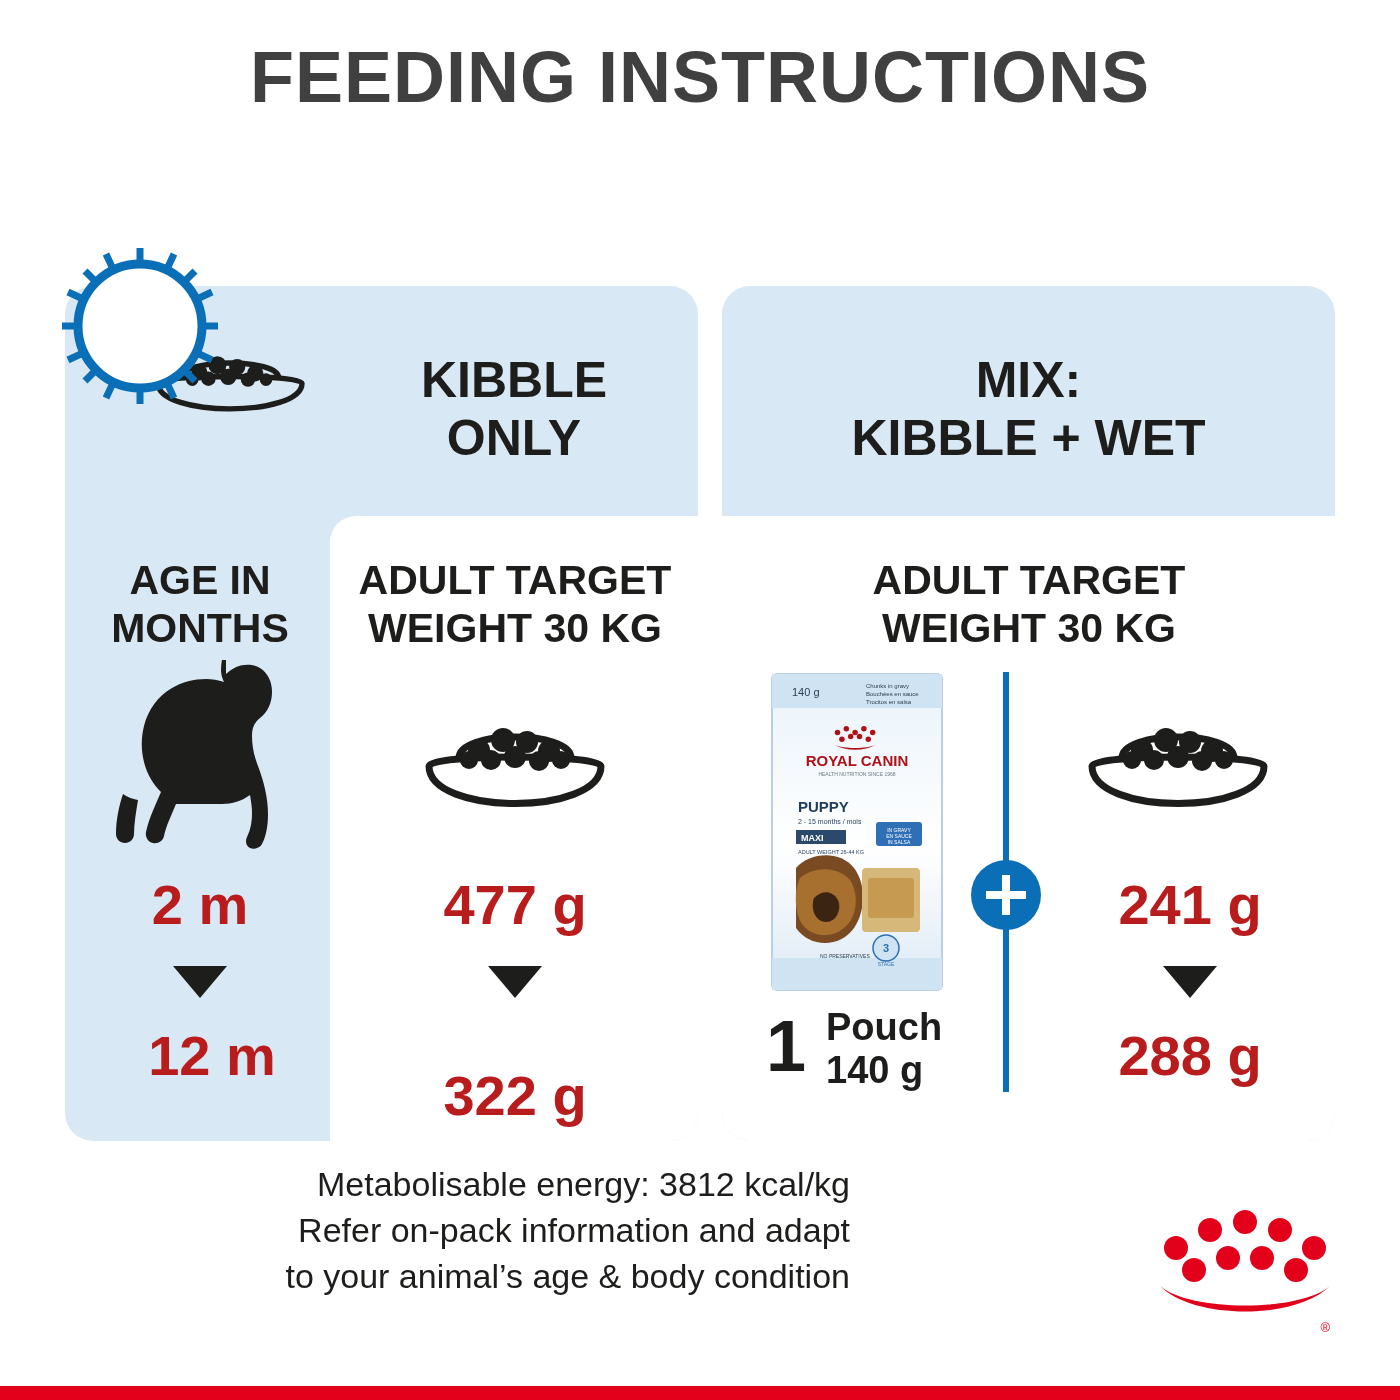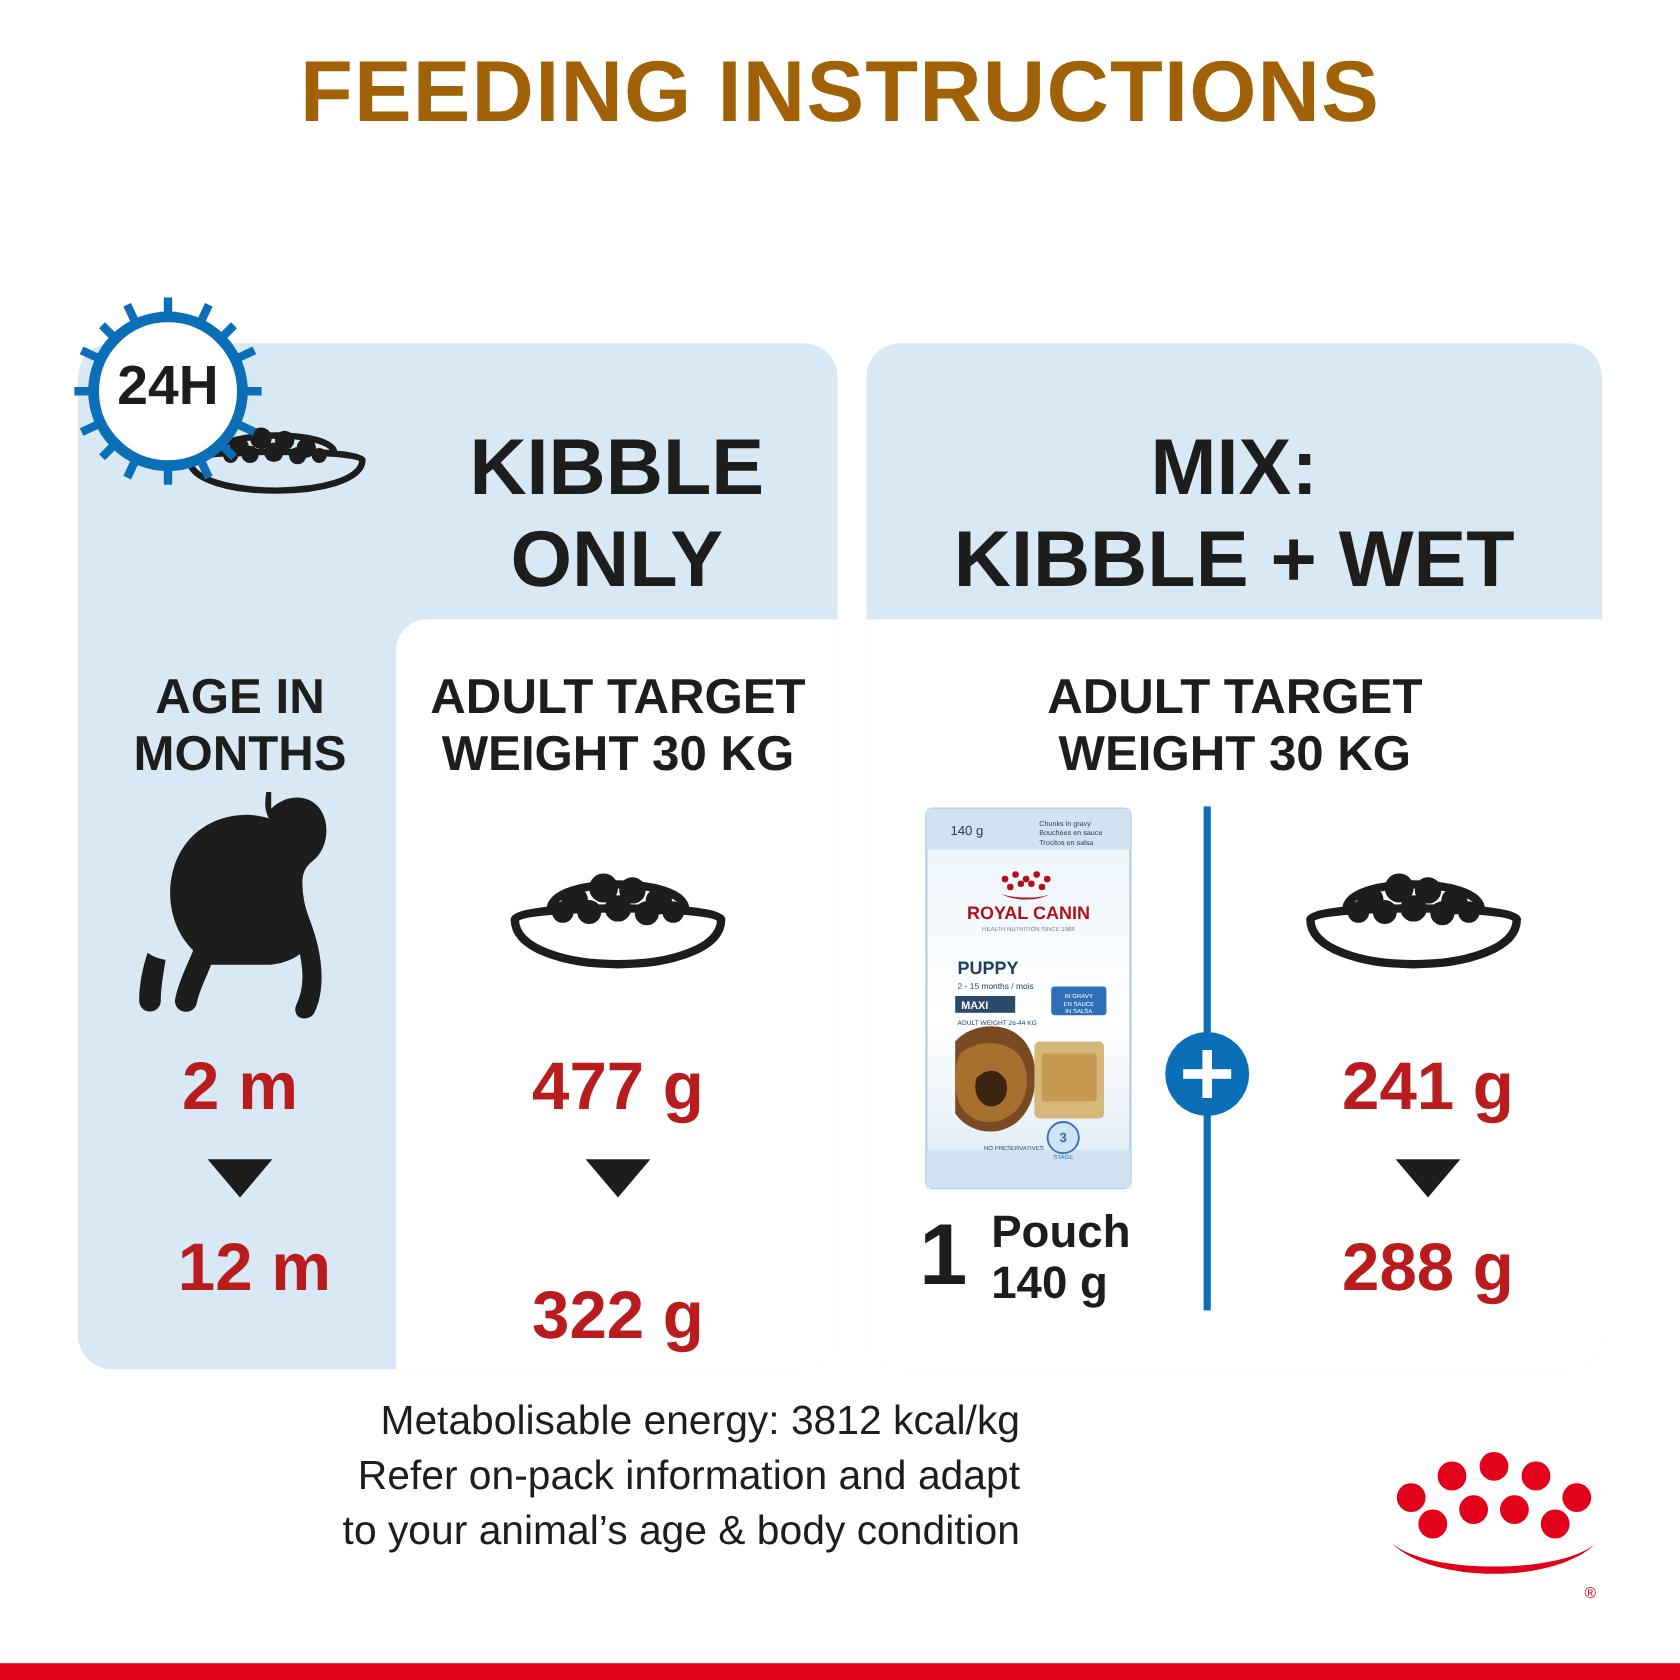--- a/index.html
+++ b/index.html
@@ -15,21 +15,21 @@
     overflow: hidden;
   }
 
   
   .page-title {
     position: absolute;
     top: 36px;
     left: 0;
     width: 1400px;
     text-align: center;
-    color: #a16207;
+    color: #404040;
     font-size: 72px;
     font-weight: bold;
     letter-spacing: 1px;
   }
 
   
   .panel {
     position: absolute;
     border-radius: 28px;
     box-sizing: border-box;
@@ -70,21 +70,21 @@
     height: 625px;
     border-bottom-left-radius: 28px;
     border-bottom-right-radius: 28px;
   }
 
   
   .panel-head {
     position: absolute;
     text-align: center;
     color: #1d1d1b;
-    font-size: 66px;
+    font-size: 50px;
     font-weight: bold;
     line-height: 1.15;
   }
   #head-kibble { left: 330px; top: 352px; width: 368px; }
   #head-mix    { left: 722px; top: 352px; width: 613px; }
 
   
   .col-head {
     position: absolute;
     text-align: center;
@@ -288,21 +288,20 @@
       <line x1="54" y1="16" x2="61" y2="31"></line>
       <line x1="115" y1="145" x2="122" y2="160"></line>
       <line x1="122" y1="16" x2="115" y2="31"></line>
       <line x1="61" y1="145" x2="54" y2="160"></line>
       <line x1="16" y1="54" x2="31" y2="61"></line>
       <line x1="145" y1="115" x2="160" y2="122"></line>
       <line x1="16" y1="122" x2="31" y2="115"></line>
       <line x1="145" y1="61" x2="160" y2="54"></line>
     </g>
   </svg>
-  <div class="clock-text">24H</div>
 </div>
 
 <div class="col-head" id="head-age">
   <span>AGE IN</span><br>
   <span>MONTHS</span>
 </div>
 <div class="col-head" id="head-adult1">
   <span>ADULT TARGET</span><br>
   <span>WEIGHT 30 KG</span>
 </div>

